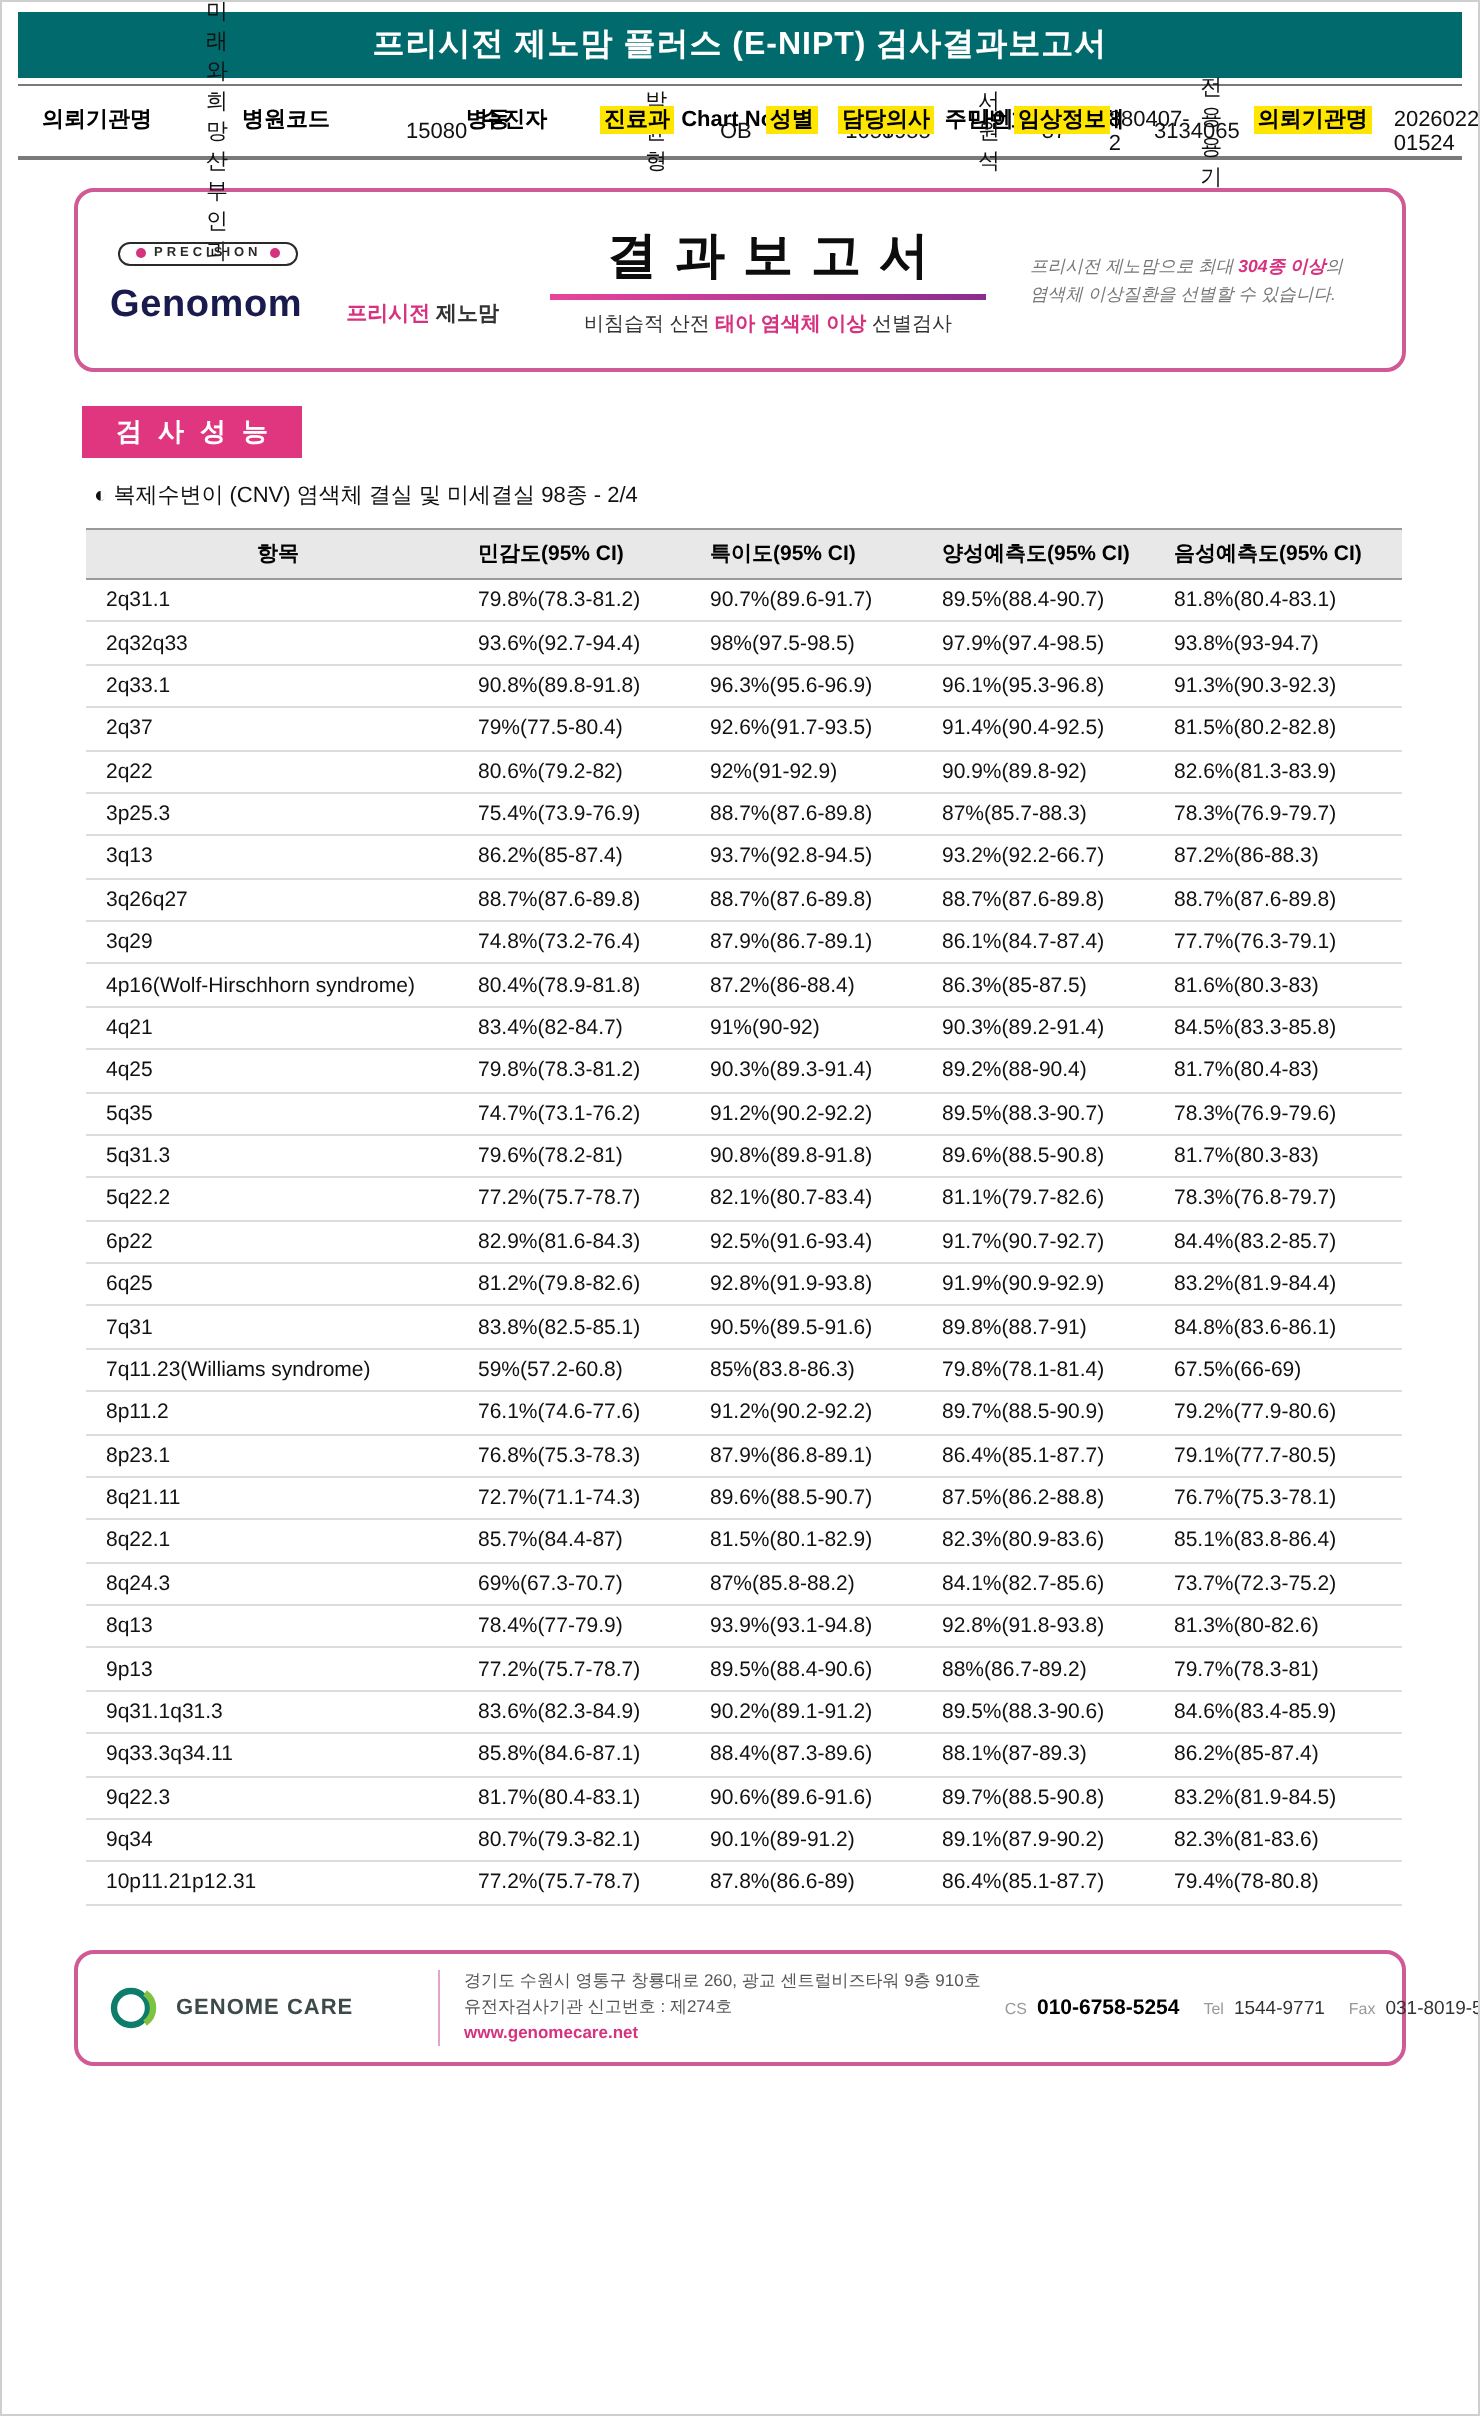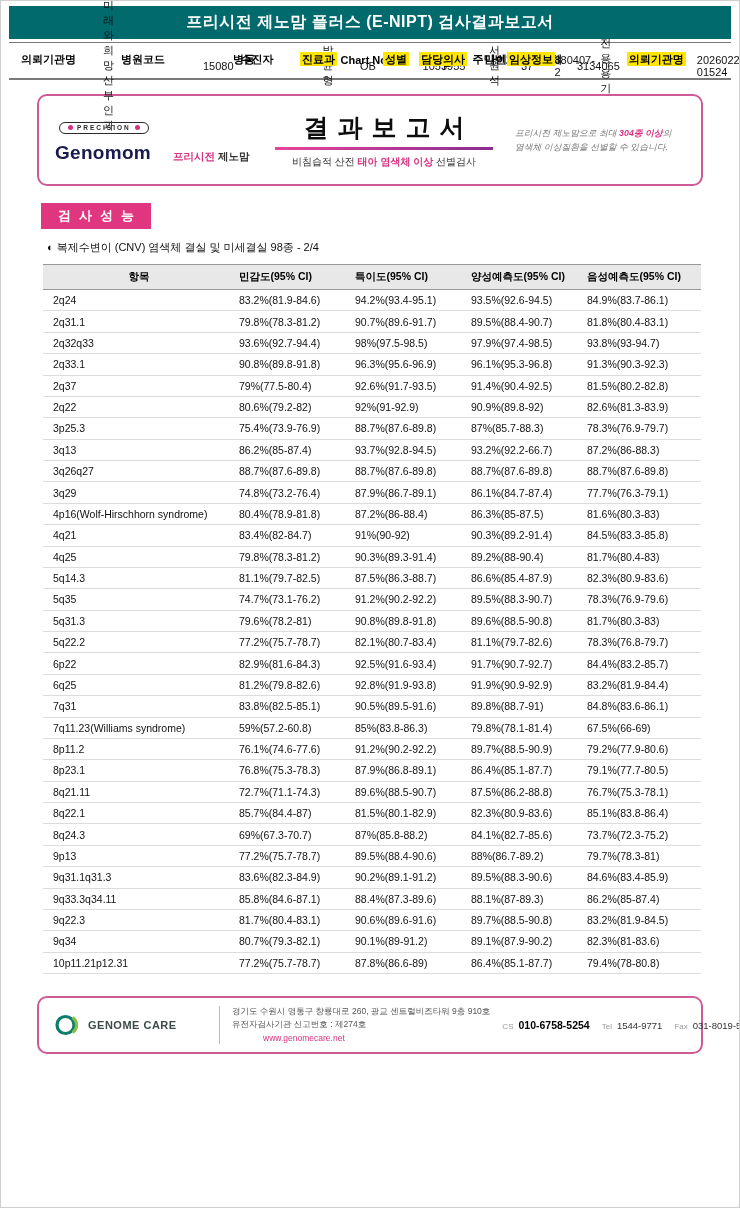--- a/index.html
+++ b/index.html
@@ -73,21 +73,21 @@
   .perf-table td:first-child { padding-left:10px; }
   
   .footer-box {
     margin:22px 36px 0; border:2px solid var(--border-pink); border-radius:10px;
     height:58px; display:flex; align-items:center; padding:0 16px; gap:12px;
   }
   .gc-logo { display:flex; align-items:center; gap:7px; width:152px; flex-shrink:0; }
   .gc-text { font-size:11px; font-weight:bold; color:#3d4a4a; letter-spacing:0.5px; white-space:nowrap; }
   .f-divider { width:1px; height:38px; background:#e3a5c6; flex-shrink:0; }
   .f-address { font-size:8.5px; color:#555; line-height:1.55; white-space:nowrap; }
-  .site { color:var(--pink); font-weight:normal; cursor:pointer;margin-left:31px; }
+  .site { color:var(--pink); font-weight:bold; cursor:pointer; }
   .f-contacts { margin-left:auto; display:flex; align-items:baseline; gap:5px; font-size:8px; color:#999; white-space:nowrap; }
   .c-value { font-size:9.5px; color:#333; margin-right:7px; }
   .c-value.cs { font-weight:bold; font-size:10.5px; color:#000; }
 </style>
 </head>
 <body>
 
 
 
 
@@ -199,27 +199,20 @@
     <tr>
         <th>항목</th>
         <th>민감도(95% CI)</th>
         <th>특이도(95% CI)</th>
         <th>양성예측도(95% CI)</th>
         <th>음성예측도(95% CI)</th>
       </tr>
   </thead>
   <tbody>
       <tr>
-        <td>2q24</td>
-        <td>83.2%(81.9-84.6)</td>
-        <td>94.2%(93.4-95.1)</td>
-        <td>93.5%(92.6-94.5)</td>
-        <td>84.9%(83.7-86.1)</td>
-      </tr>
-      <tr>
         <td>2q31.1</td>
         <td>79.8%(78.3-81.2)</td>
         <td>90.7%(89.6-91.7)</td>
         <td>89.5%(88.4-90.7)</td>
         <td>81.8%(80.4-83.1)</td>
       </tr>
       <tr>
         <td>2q32q33</td>
         <td>93.6%(92.7-94.4)</td>
         <td>98%(97.5-98.5)</td>
@@ -290,27 +283,20 @@
         <td>84.5%(83.3-85.8)</td>
       </tr>
       <tr>
         <td>4q25</td>
         <td>79.8%(78.3-81.2)</td>
         <td>90.3%(89.3-91.4)</td>
         <td>89.2%(88-90.4)</td>
         <td>81.7%(80.4-83)</td>
       </tr>
       <tr>
-        <td>5q14.3</td>
-        <td>81.1%(79.7-82.5)</td>
-        <td>87.5%(86.3-88.7)</td>
-        <td>86.6%(85.4-87.9)</td>
-        <td>82.3%(80.9-83.6)</td>
-      </tr>
-      <tr>
         <td>5q35</td>
         <td>74.7%(73.1-76.2)</td>
         <td>91.2%(90.2-92.2)</td>
         <td>89.5%(88.3-90.7)</td>
         <td>78.3%(76.9-79.6)</td>
       </tr>
       <tr>
         <td>5q31.3</td>
         <td>79.6%(78.2-81)</td>
         <td>90.8%(89.8-91.8)</td>
@@ -379,20 +365,27 @@
         <td>81.5%(80.1-82.9)</td>
         <td>82.3%(80.9-83.6)</td>
         <td>85.1%(83.8-86.4)</td>
       </tr>
       <tr>
         <td>8q24.3</td>
         <td>69%(67.3-70.7)</td>
         <td>87%(85.8-88.2)</td>
         <td>84.1%(82.7-85.6)</td>
         <td>73.7%(72.3-75.2)</td>
+      </tr>
+      <tr>
+        <td>8q13</td>
+        <td>78.4%(77-79.9)</td>
+        <td>93.9%(93.1-94.8)</td>
+        <td>92.8%(91.8-93.8)</td>
+        <td>81.3%(80-82.6)</td>
       </tr>
       <tr>
         <td>9p13</td>
         <td>77.2%(75.7-78.7)</td>
         <td>89.5%(88.4-90.6)</td>
         <td>88%(86.7-89.2)</td>
         <td>79.7%(78.3-81)</td>
       </tr>
       <tr>
         <td>9q31.1q31.3</td>

